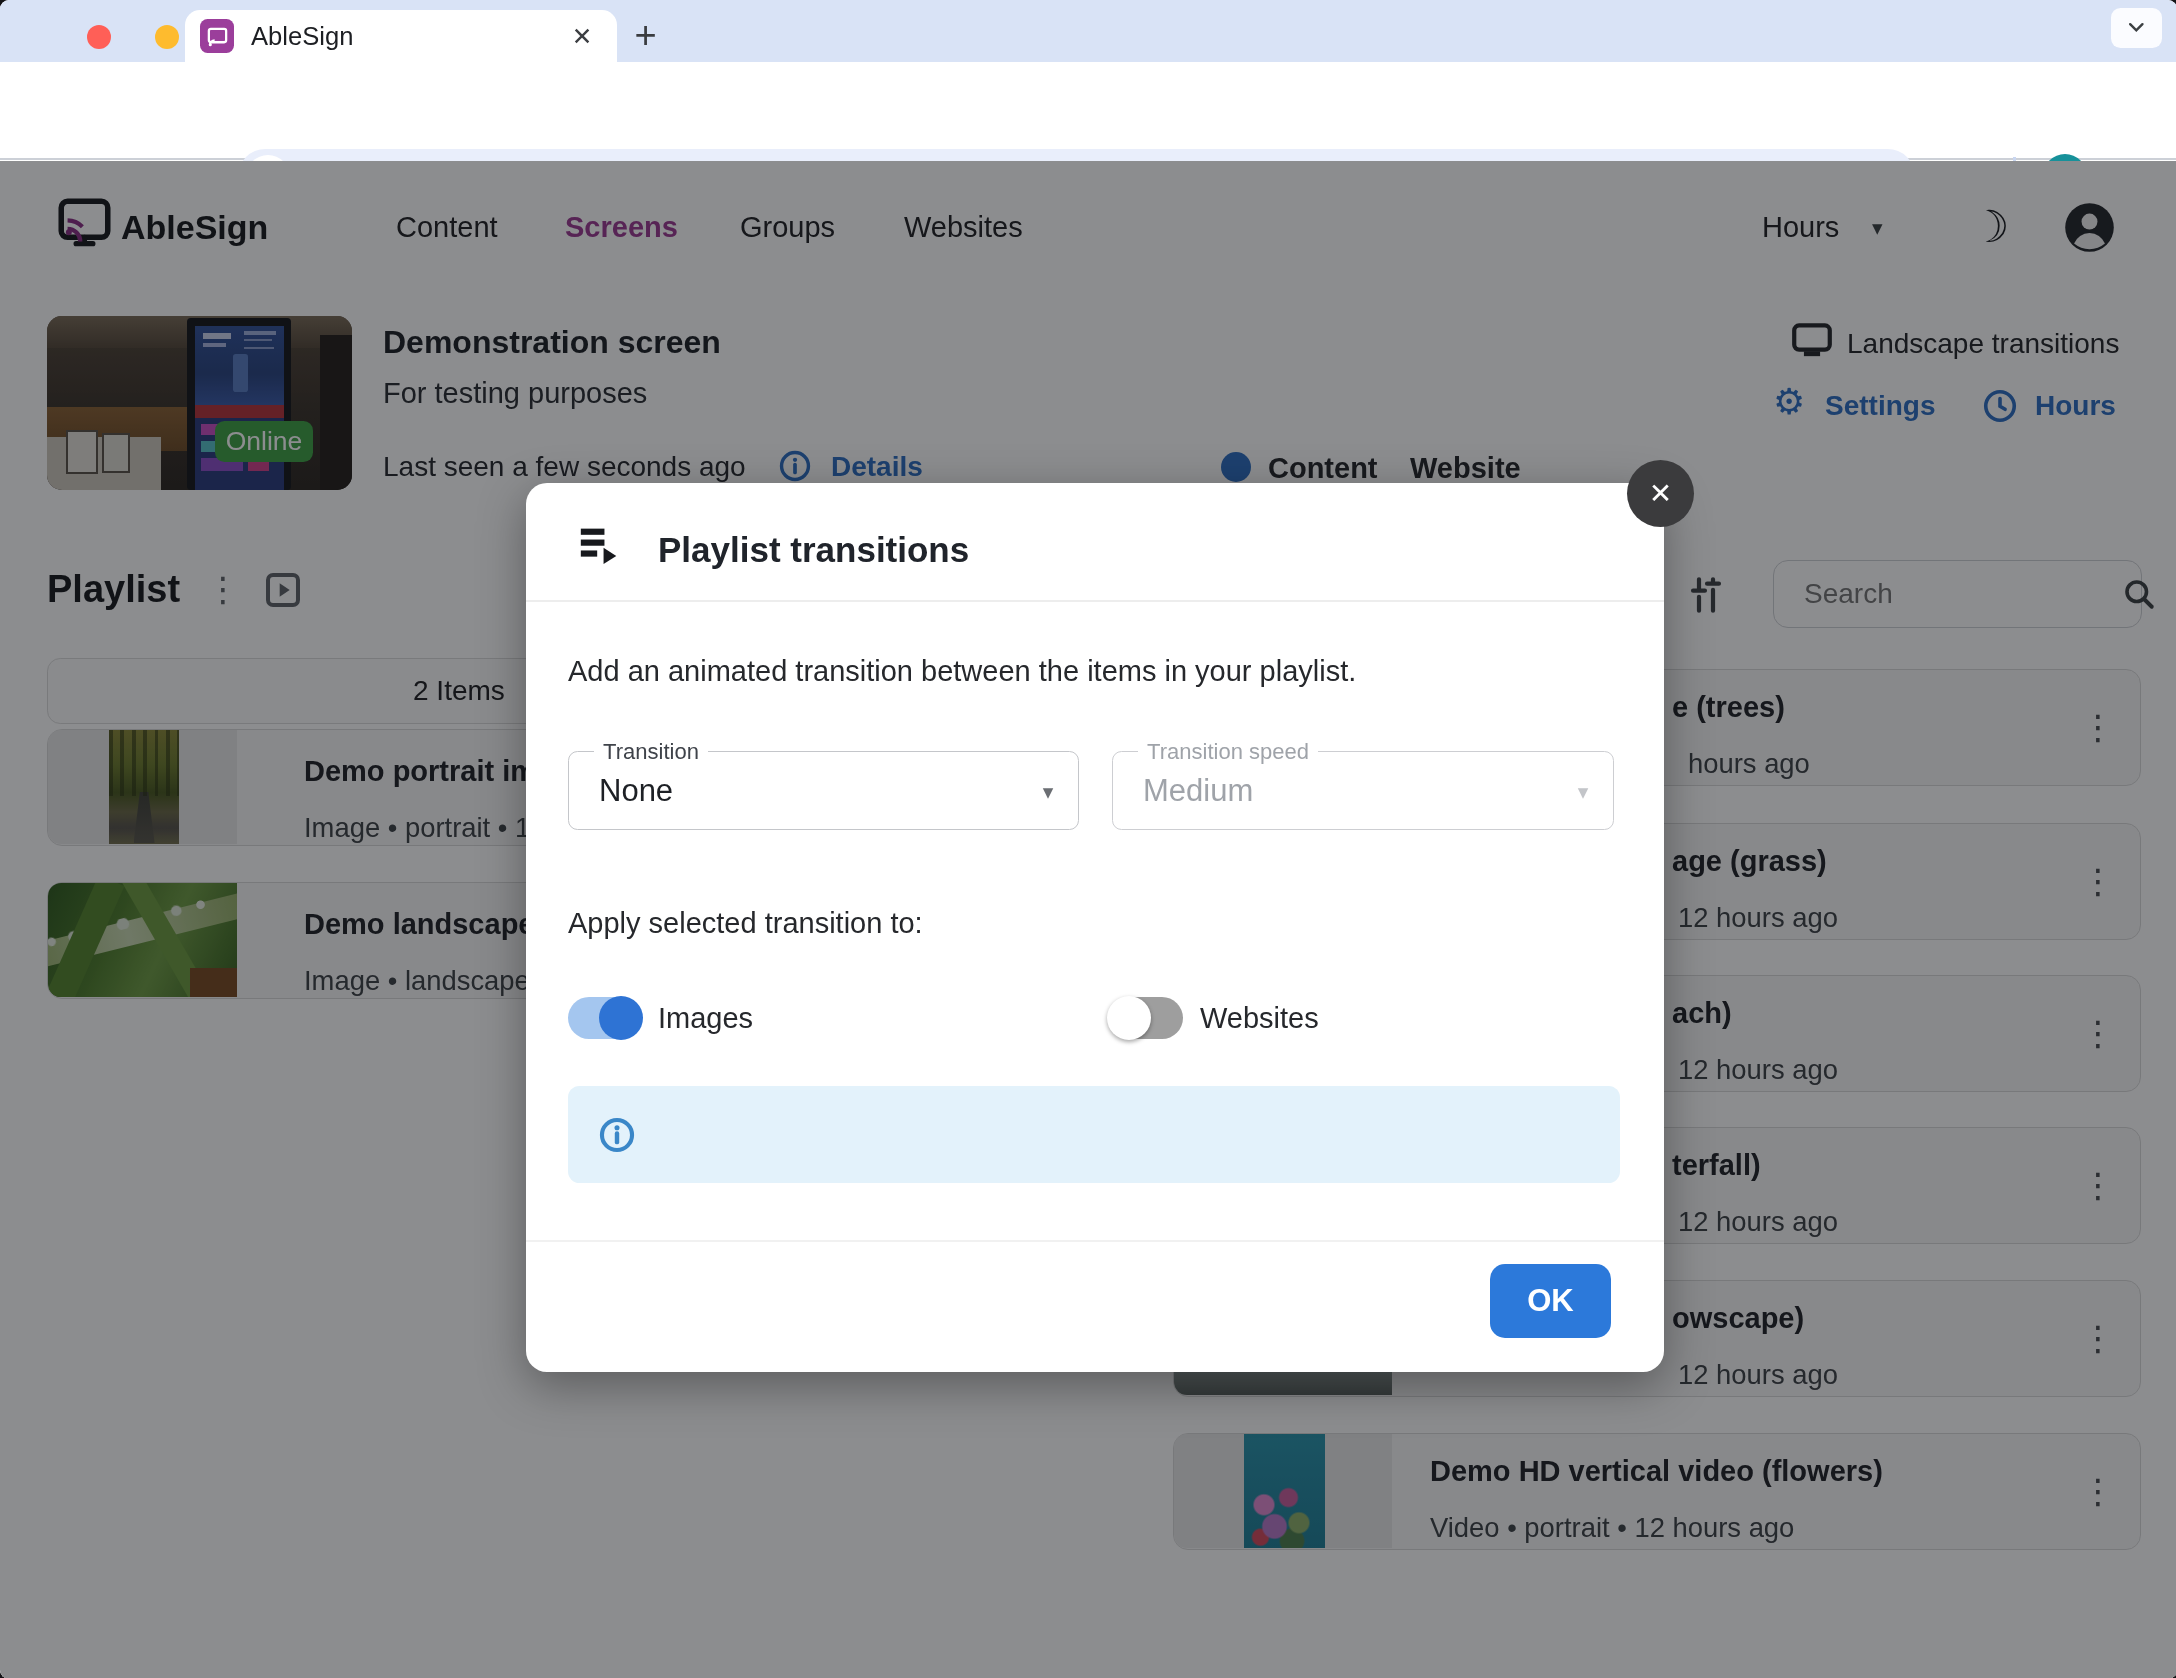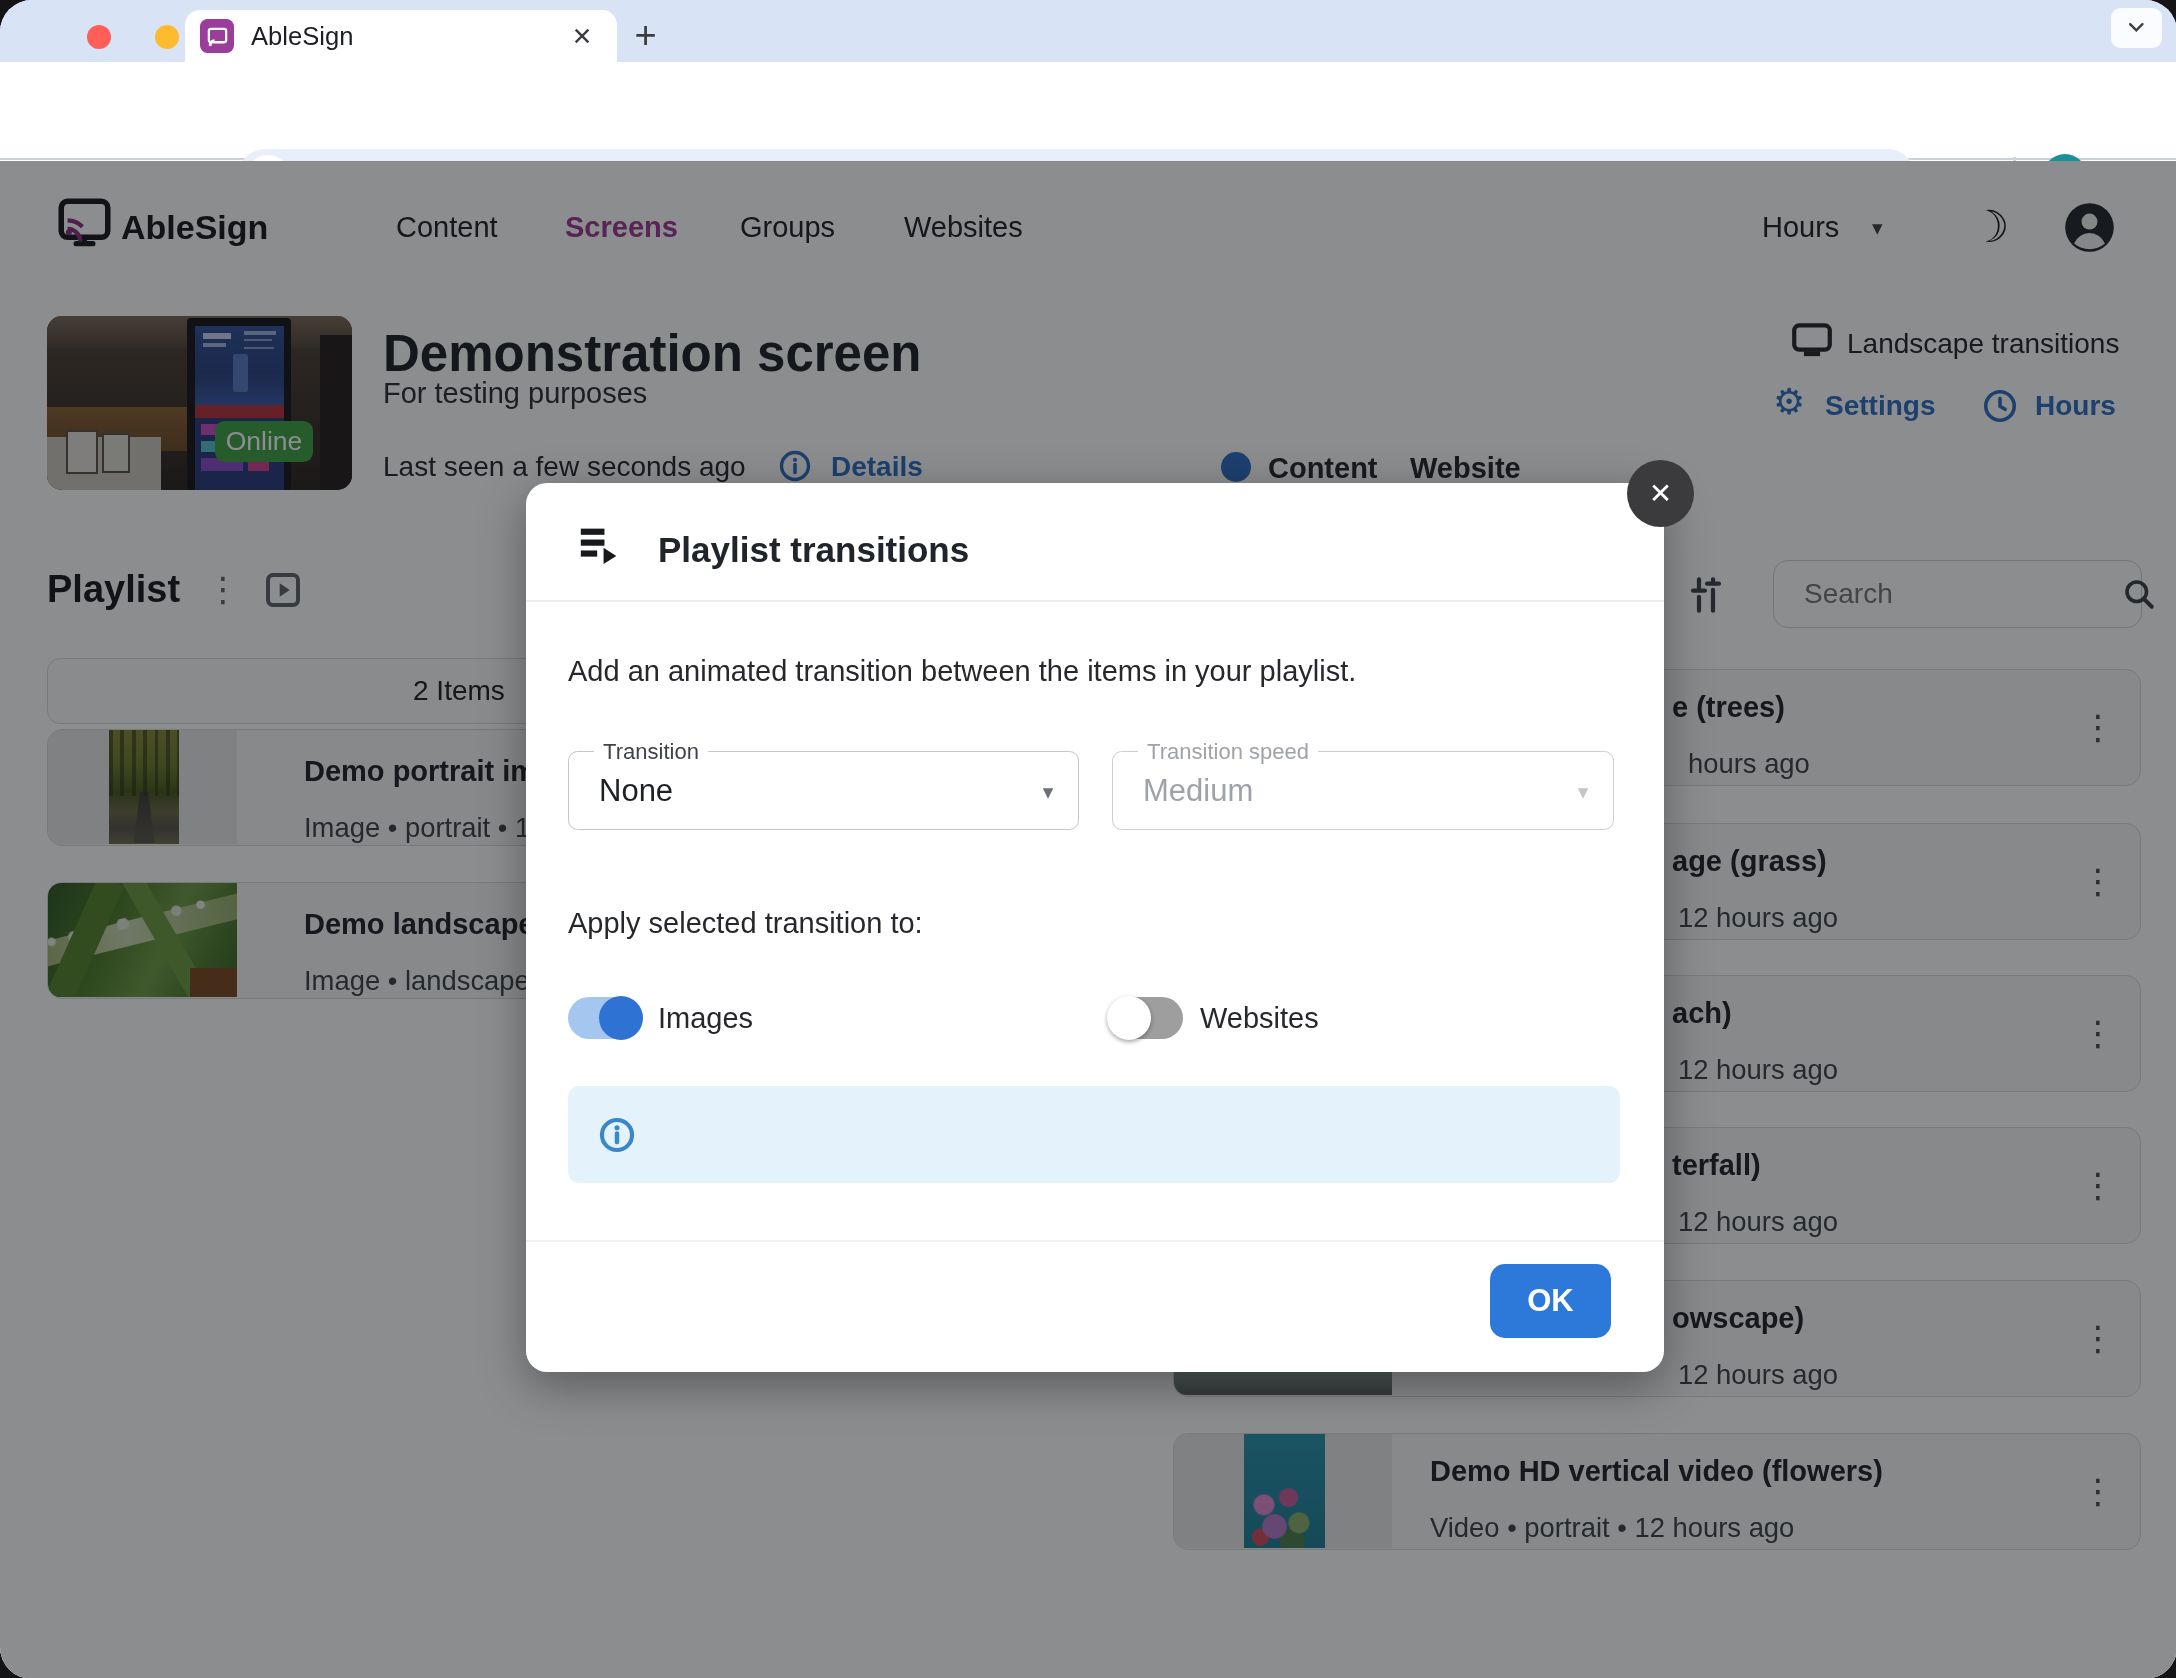--- a/index.html
+++ b/index.html
@@ -1,17 +1,17 @@
 <!DOCTYPE html>
 <html style="font-size:15px"><head>
 <meta charset="utf-8">
 <style>
   html,body{margin:0;padding:0;background:#141417;}
   *{box-sizing:border-box;font-family:"Liberation Sans","DejaVu Sans",sans-serif;}
-  #window{position:relative;width:2177px;height:1679px;border-radius:32px;overflow:hidden;background:#fff;}
+  #window{position:relative;width:2177px;height:1679px;border-radius:9px;overflow:hidden;background:#fff;}
   .abs{position:absolute;}
 
   
   .tabstrip{position:absolute;left:0;top:0;width:2177px;height:62px;background:#d9e3f6;}
   .light{position:absolute;top:24.6px;width:24px;height:24px;border-radius:50%;}
   .tab{position:absolute;left:185px;top:9.5px;width:432px;height:53px;background:#fff;border-radius:15px 15px 0 0;display:flex;align-items:center;}
   .favicon{width:34px;height:34px;border-radius:7.6px;background:#9b3e9b;margin-left:15px;display:flex;align-items:center;justify-content:center;}
   .tab-title{font-size:25.6px;color:#1d1f23;margin-left:17px;flex:1;}
   .tab-close{font-size:24.6px;color:#3c3e42;margin-right:24.6px;cursor:default;}
   .newtab{position:absolute;left:621px;top:11.4px;width:49px;height:49px;font-size:38px;color:#3a3c40;display:flex;align-items:center;justify-content:center;}
@@ -28,21 +28,21 @@
 
   
   .page{position:absolute;left:0;top:161px;width:2177px;height:1518px;background:#fff;}
   .g{position:absolute;}
   .navitem{font-size:29px;color:#202124;}
   .navitem.active{color:#9c3a92;font-weight:700;}
   .brand{font-size:34px;font-weight:700;color:#17191d;}
 
   .photo{position:absolute;left:47px;top:155px;width:305px;height:174px;border-radius:15px;overflow:hidden;background:linear-gradient(180deg,#55483a 0%,#3a322a 55%,#2c2620 100%);}
   .badge{position:absolute;left:215px;top:260px;width:98px;height:41px;background:#3fa044;border-radius:9.5px;color:#fff;font-size:26.5px;display:flex;align-items:center;justify-content:center;}
-  .h-title{font-size:51px;font-weight:700;color:#1e2126;}
+  .h-title{font-size:32px;font-weight:700;color:#1e2126;}
   .h-sub{font-size:29px;color:#2b2e33;}
   .h-meta{font-size:28px;color:#26292e;}
   .blue{color:#2e6fc2;font-weight:700;}
   .card{position:absolute;background:#f8f8f8;border:1.9px solid #dadada;border-radius:15px;}
   .thumbbox{position:absolute;left:0;top:0;width:218px;height:114px;border-radius:13.2px 0 0 13.2px;overflow:hidden;background:#e9e9e9;}
   .thumbbox.left{width:189px;}
   .ct{font-size:29px;font-weight:700;color:#202328;}
   .cm{font-size:27.4px;color:#3e4247;margin-top:12px;}
   .kebab{font-size:34px;color:#494c50;line-height:1;}
   .searchbox{position:absolute;left:1773px;top:399px;width:369px;height:68px;border:1.9px solid #cfd1d5;border-radius:15px;display:flex;align-items:center;gap:48px;}

